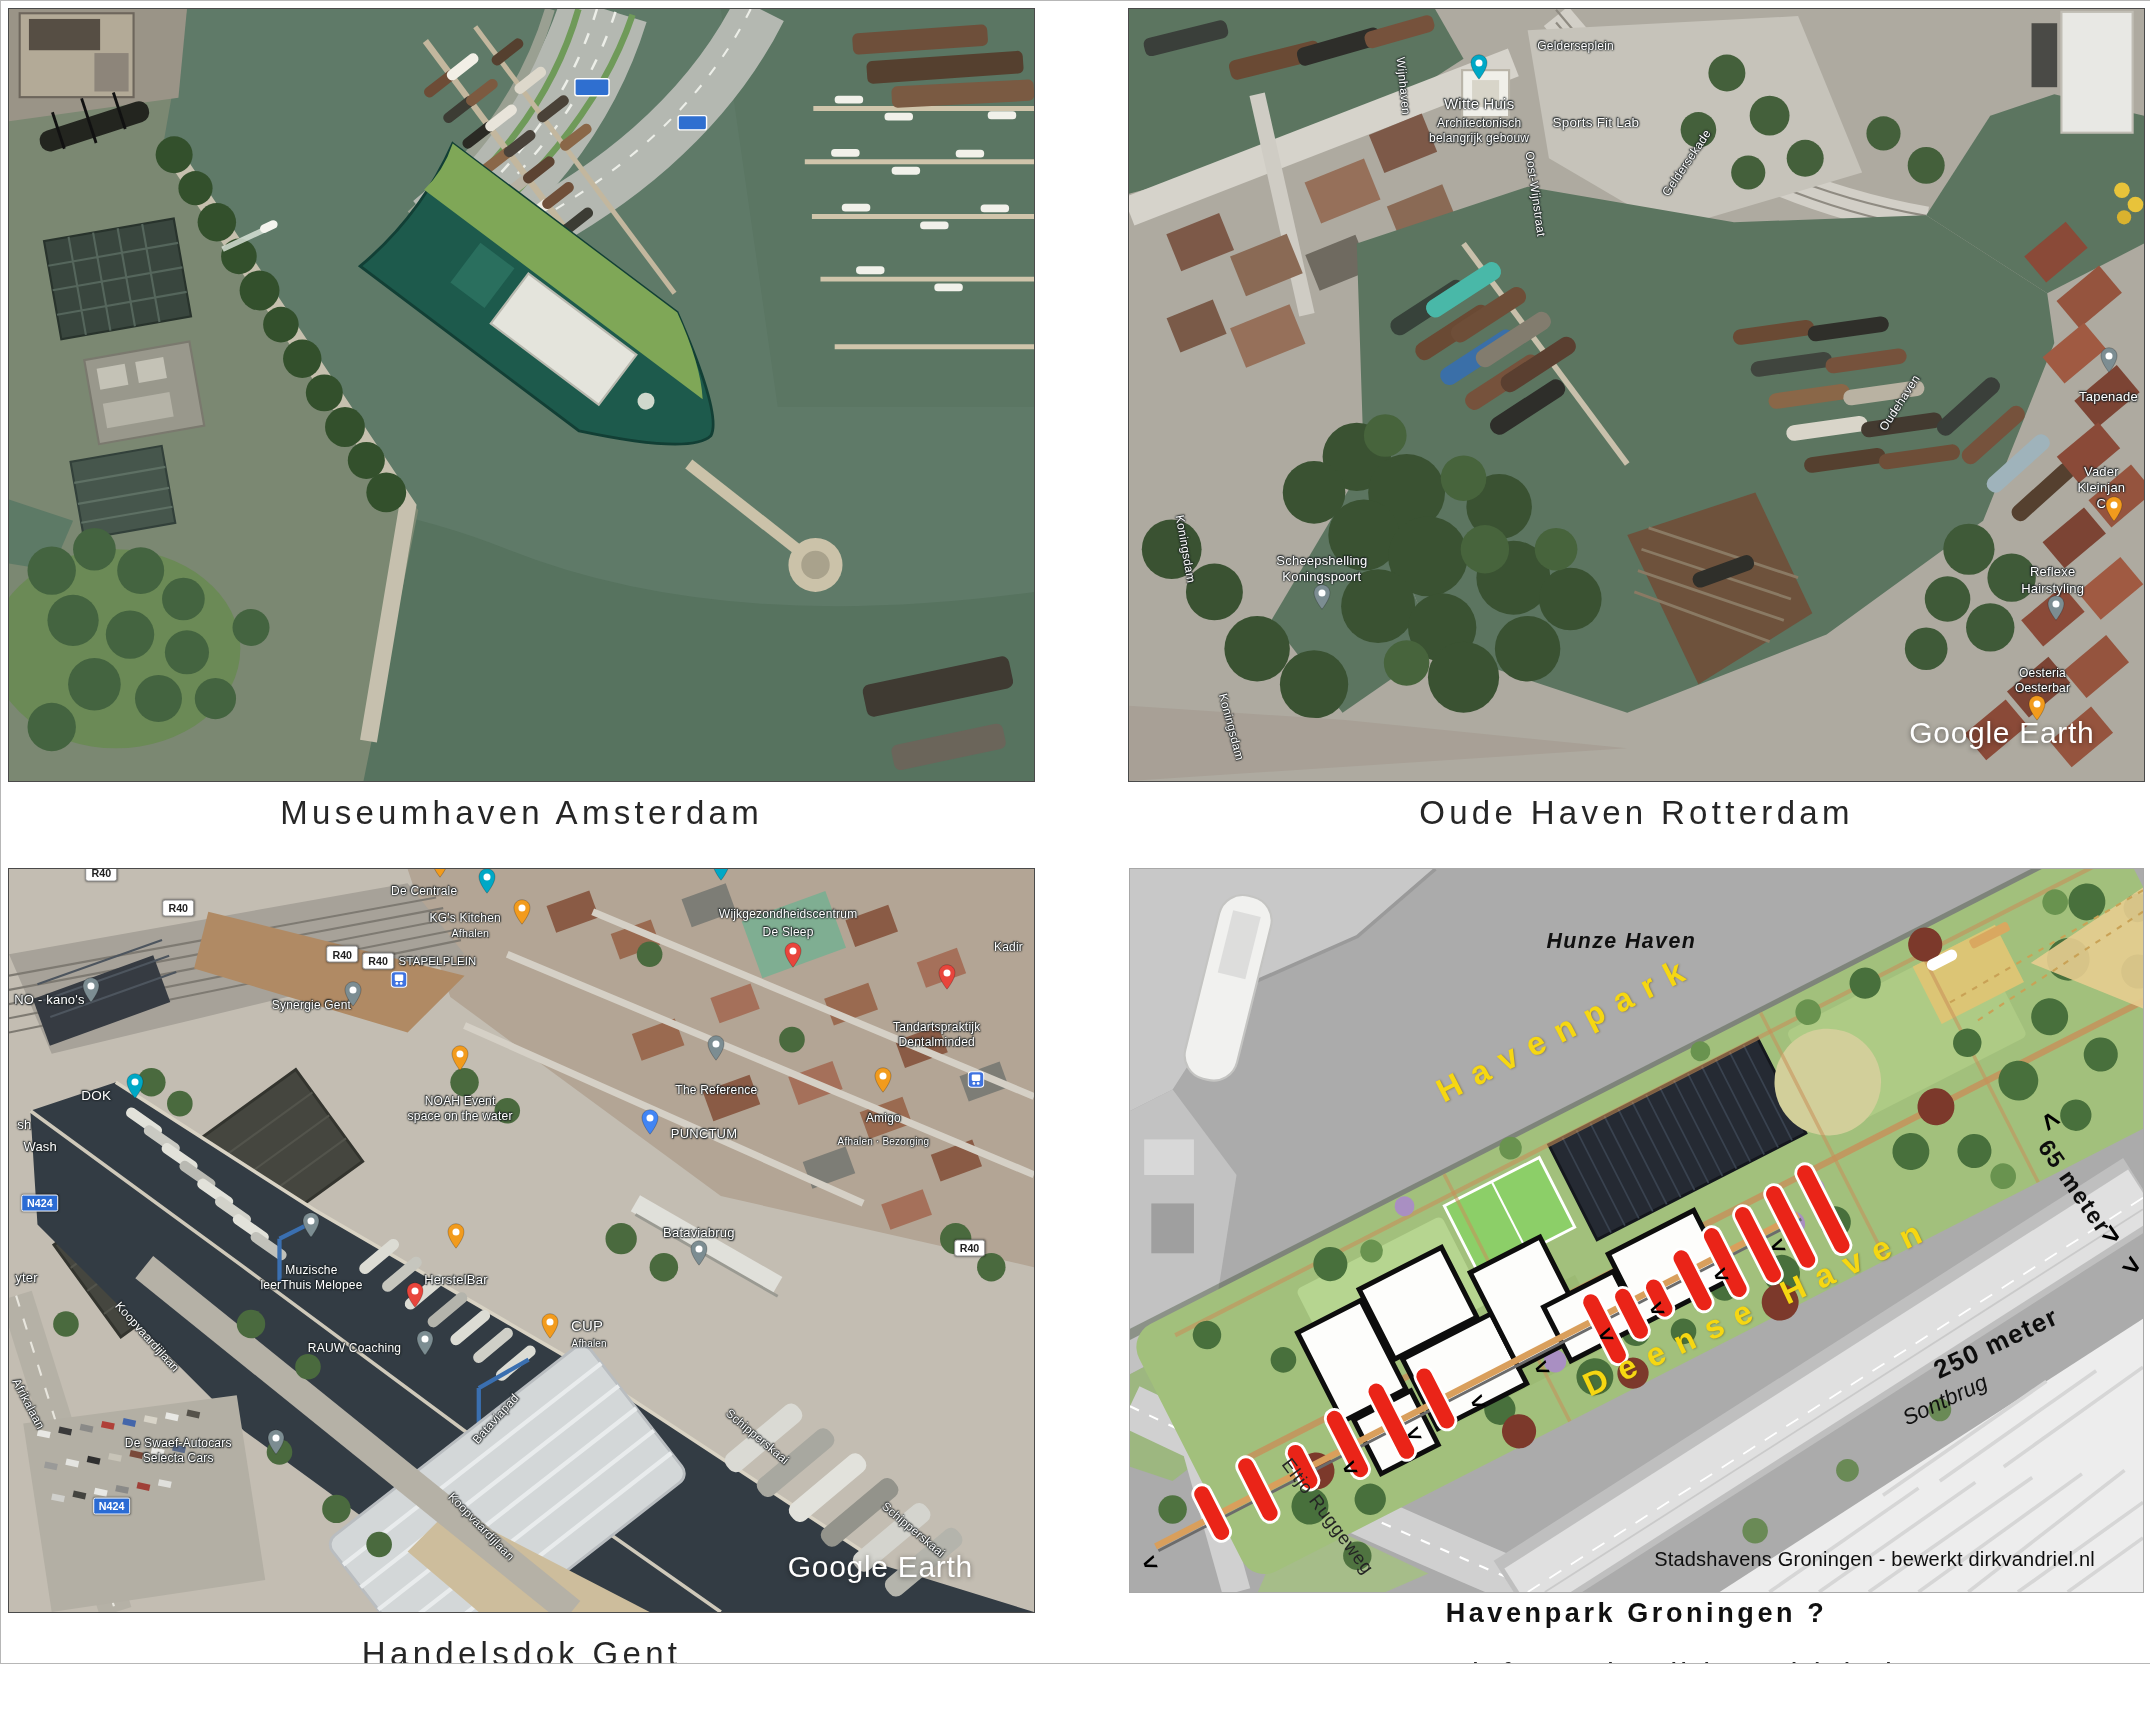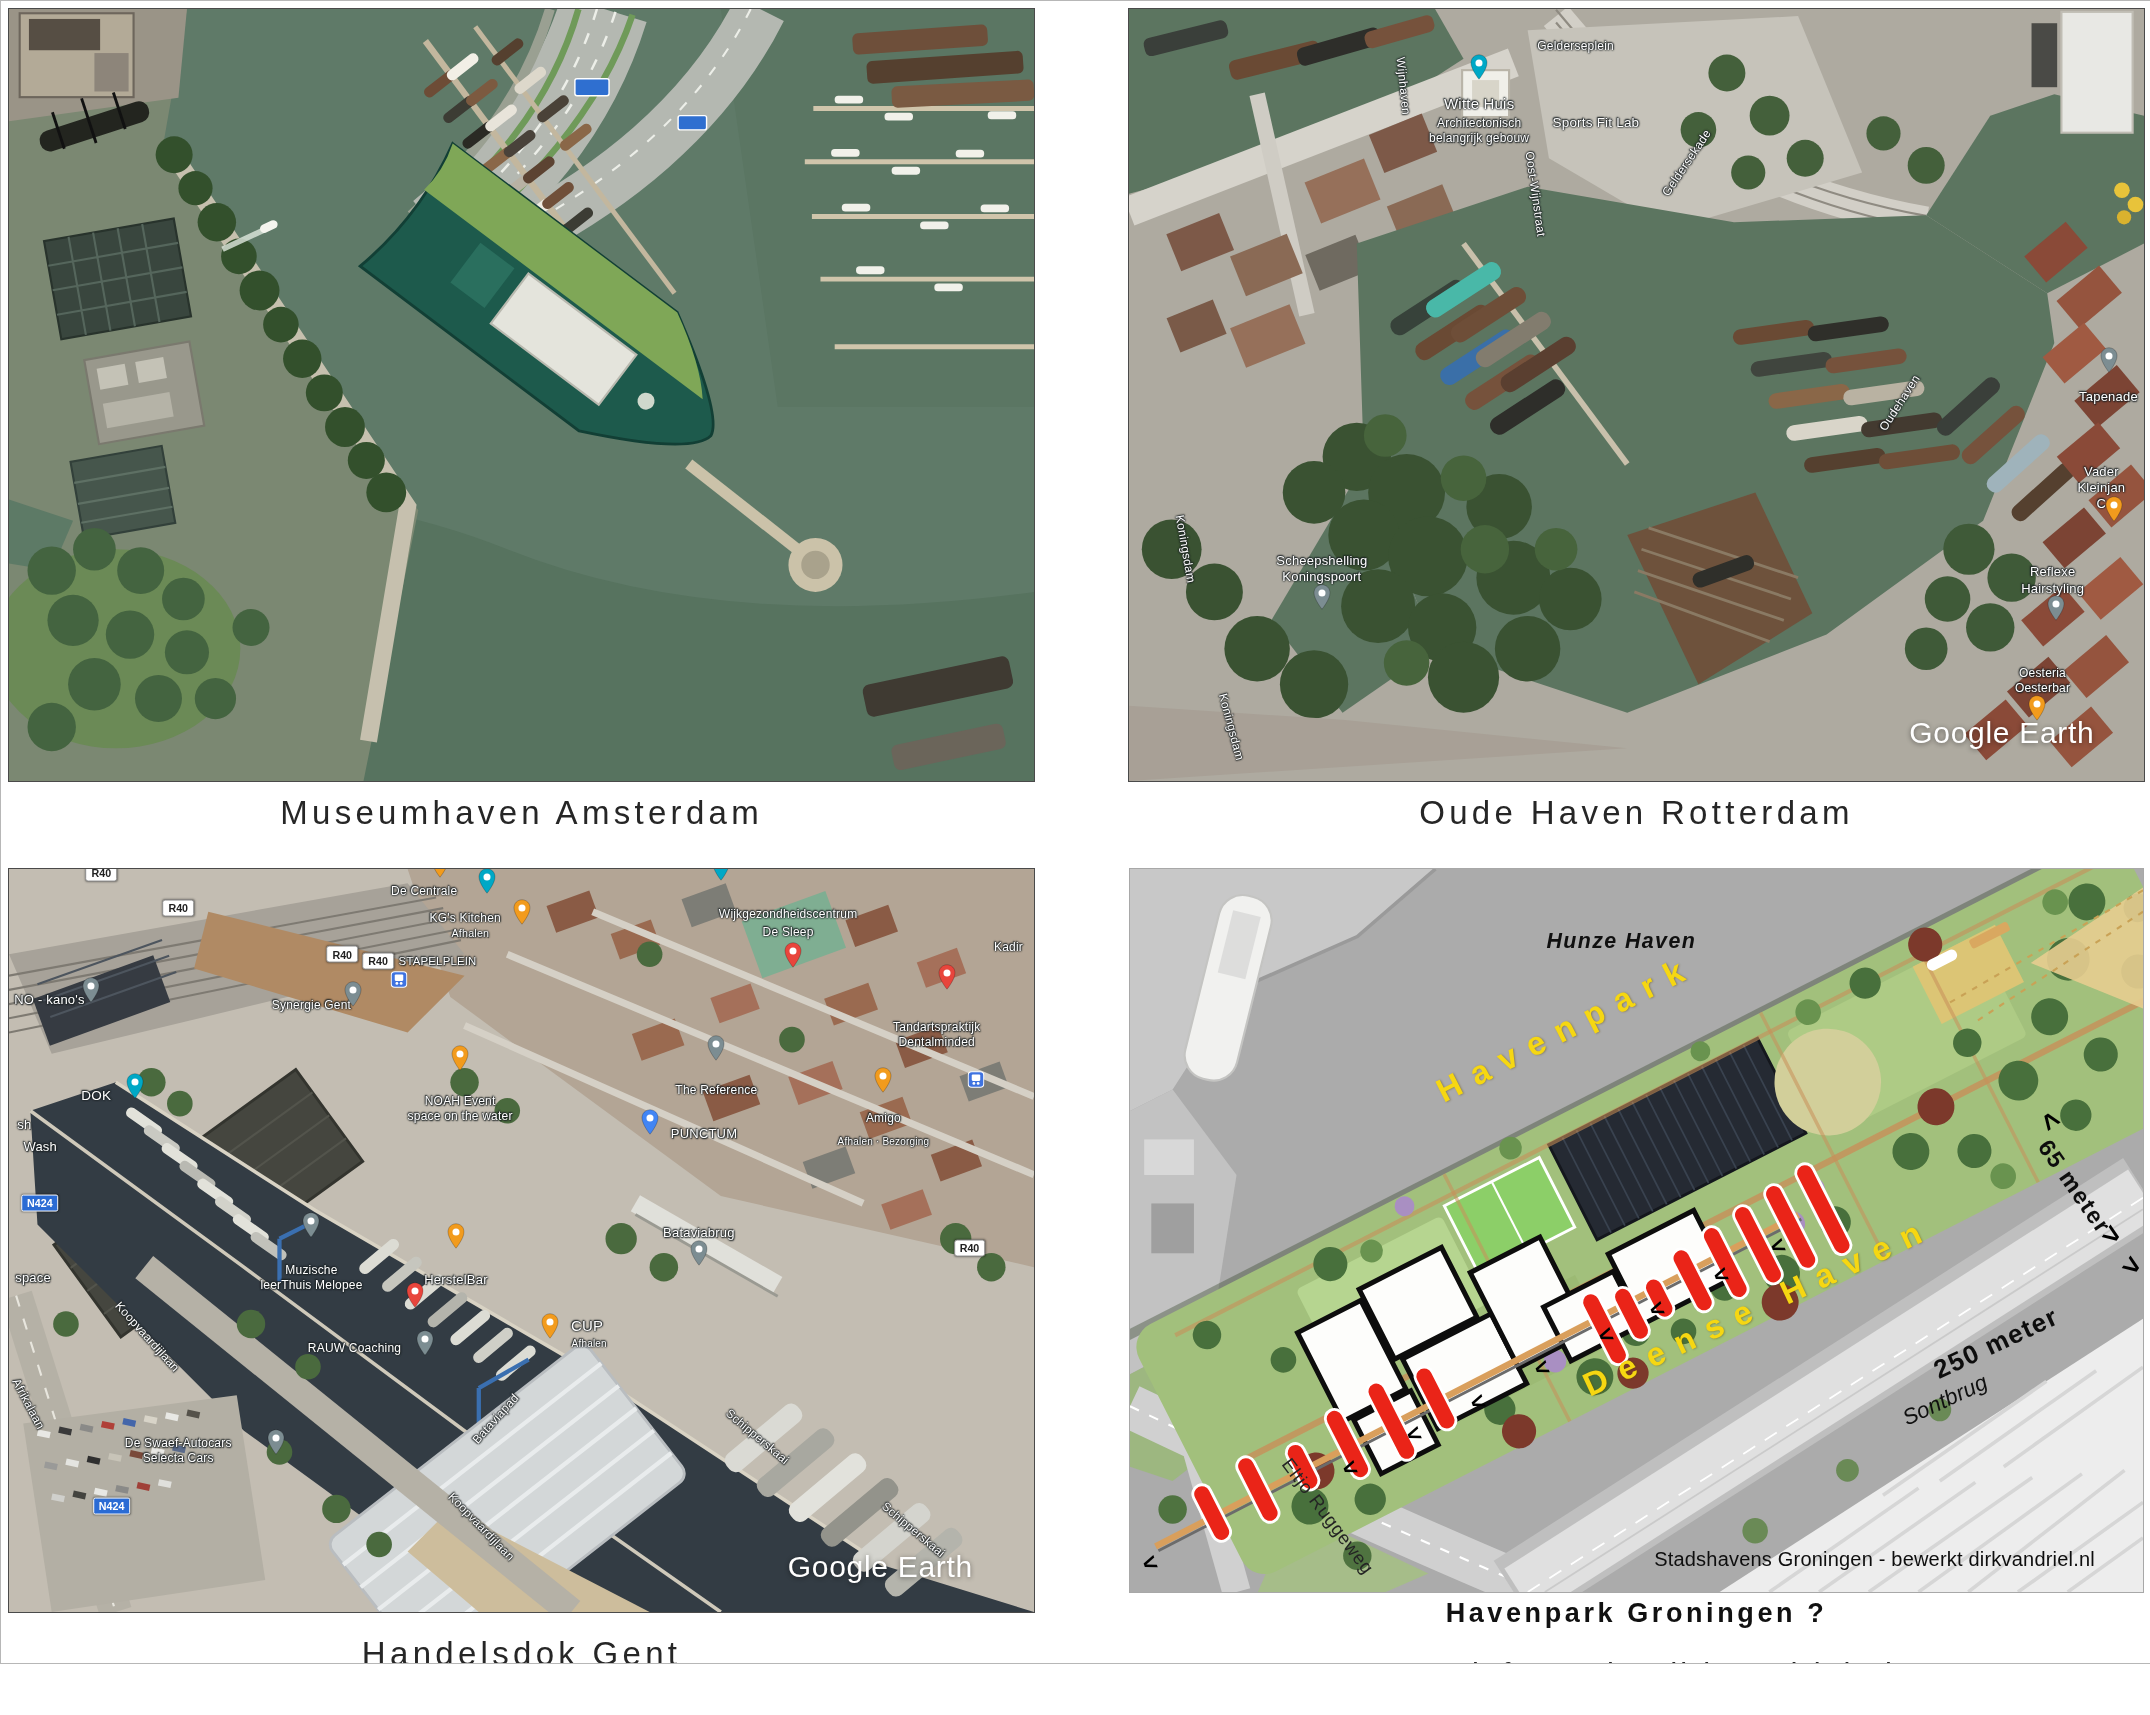--- a/index.html
+++ b/index.html
@@ -515,21 +515,21 @@
         <div class="maplabel " style="left: 8.5%; top: 30.5%; font-size: 13.5px; transform: translate(-50%, -50%);">DOK</div>
         <div class="maplabel " style="left: 44%; top: 32.3%; transform: translate(-50%, -50%);">NOAH Event
 space on the water</div>
         <div class="maplabel " style="left: 69%; top: 29.7%; transform: translate(-50%, -50%);">The Reference</div>
         <div class="maplabel " style="left: 67.8%; top: 35.7%; font-size: 13px; transform: translate(-50%, -50%);">PUNCTUM</div>
         <div class="maplabel " style="left: 85.3%; top: 33.5%; transform: translate(-50%, -50%);">Amigo</div>
         <div class="maplabel " style="left: 85.3%; top: 35.9%; font-size: 10px; transform: translate(-50%, -50%); margin-top: 6px;">Afhalen · Bezorging</div>
         <div class="maplabel  left" style="left: 0.5%; top: 17.6%; font-size: 13px; transform: translate(0px, -50%);">NO - kano's</div>
         <div class="maplabel  left" style="left: 0.8%; top: 34.5%; font-size: 13px; transform: translate(0px, -50%);">sh</div>
         <div class="maplabel  left" style="left: 1.4%; top: 37.4%; font-size: 13px; transform: translate(0px, -50%);">Wash</div>
-        <div class="maplabel  left" style="left: 0.6%; top: 55%; font-size: 13px; transform: translate(0px, -50%);">space</div>
+        <div class="maplabel  left" style="left: 0.6%; top: 55%; font-size: 13px; transform: translate(0px, -50%);">yter</div>
         <div class="maplabel road" style="left: 1.8%; top: 72%; transform: translate(-50%, -50%) rotate(62deg);">Afrikalaan</div>
         <div class="maplabel road" style="left: 13.5%; top: 63%; transform: translate(-50%, -50%) rotate(48deg);">Koopvaardijlaan</div>
         <div class="maplabel " style="left: 29.5%; top: 55%; transform: translate(-50%, -50%);">Muzische
 leerThuis Melopee</div>
         <div class="maplabel " style="left: 43.6%; top: 55.3%; font-size: 13px; transform: translate(-50%, -50%);">HerstelBar</div>
         <div class="maplabel " style="left: 33.7%; top: 64.5%; transform: translate(-50%, -50%);">RAUW Coaching</div>
         <div class="maplabel " style="left: 56.4%; top: 61.5%; font-size: 15px; transform: translate(-50%, -50%);">CUP</div>
         <div class="maplabel " style="left: 56.6%; top: 63.9%; font-size: 10px; transform: translate(-50%, -50%);">Afhalen</div>
         <div class="maplabel " style="left: 67.3%; top: 49%; font-size: 13px; transform: translate(-50%, -50%);">Bataviabrug</div>
         <div class="maplabel road" style="left: 47.5%; top: 74%; transform: translate(-50%, -50%) rotate(-48deg);">Bataviapad</div>

